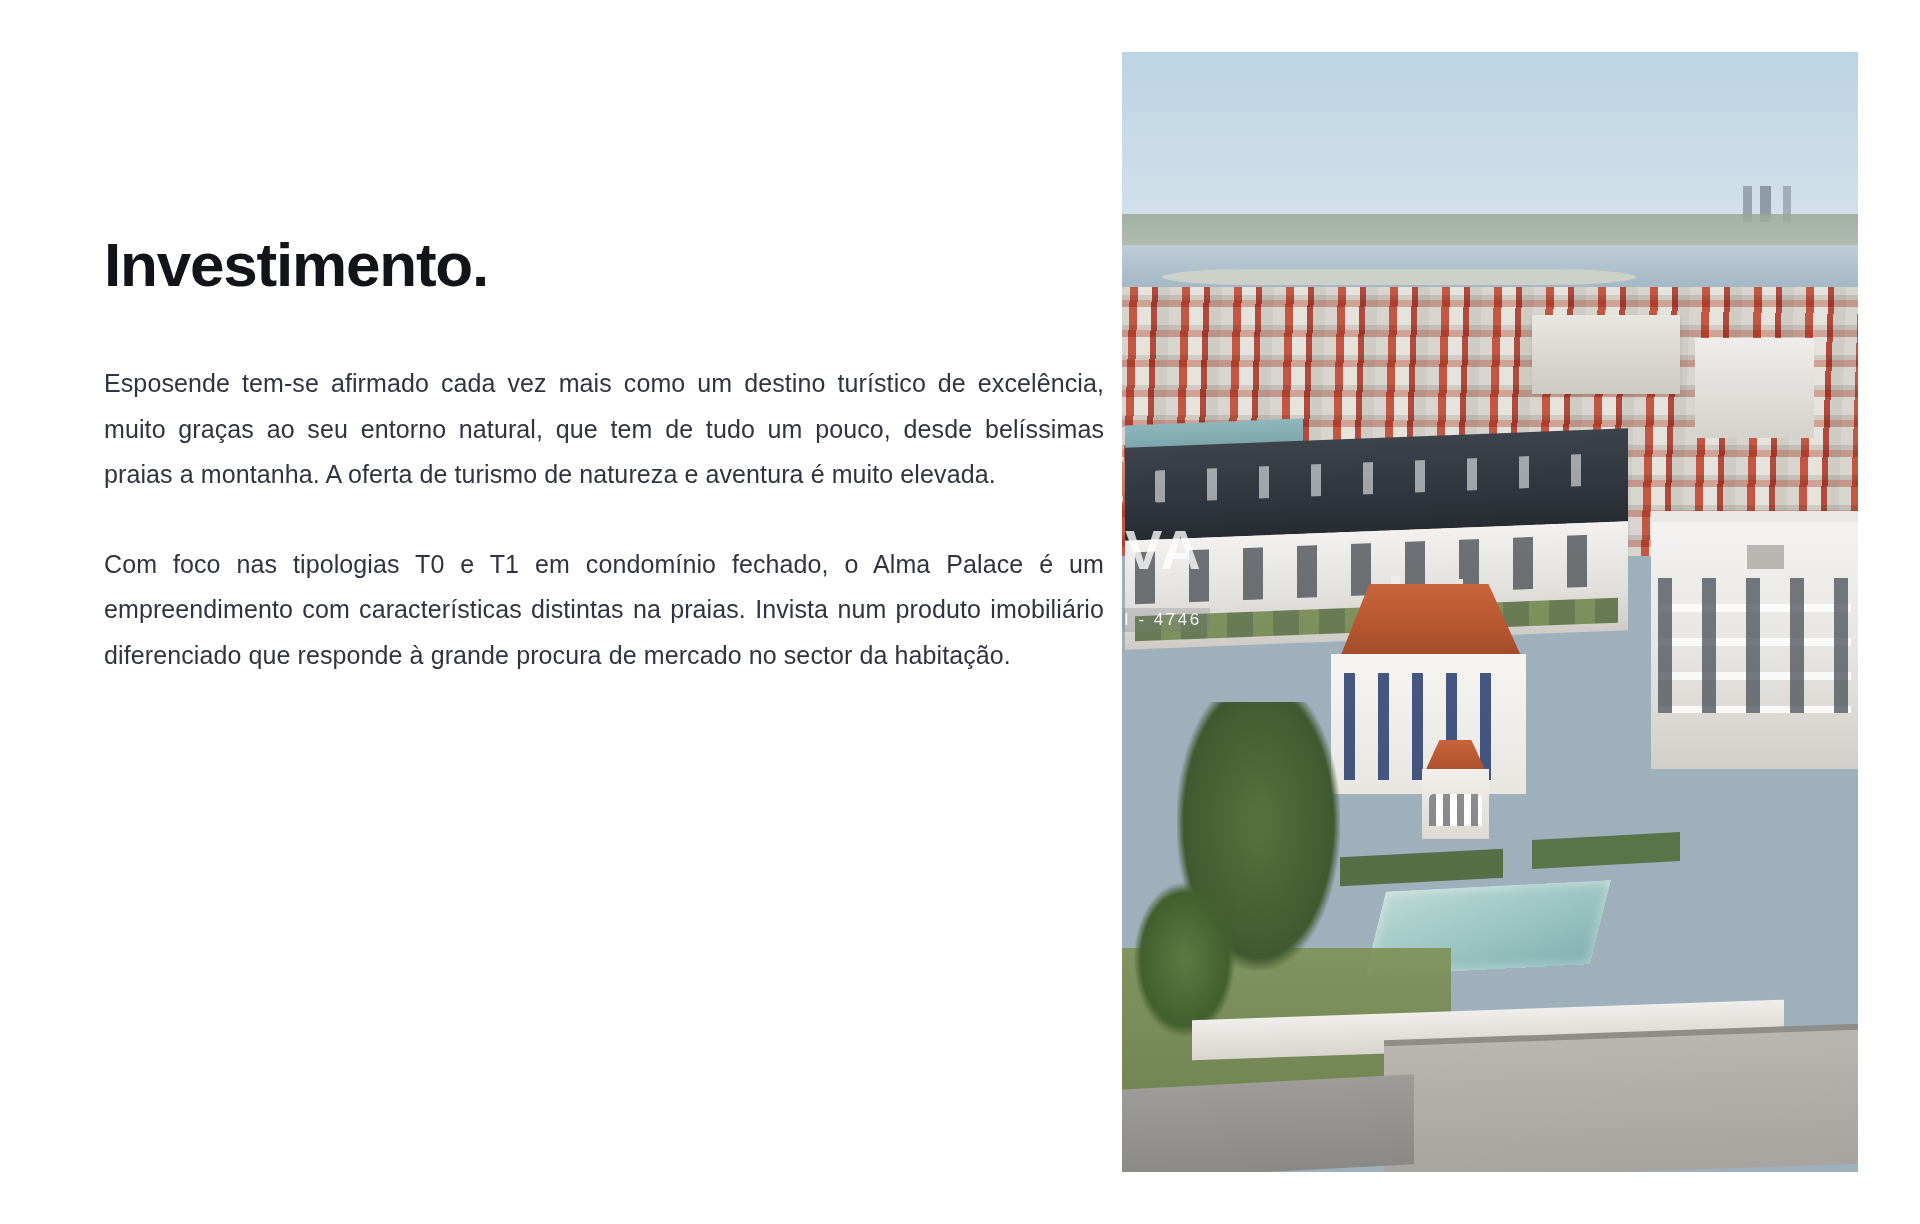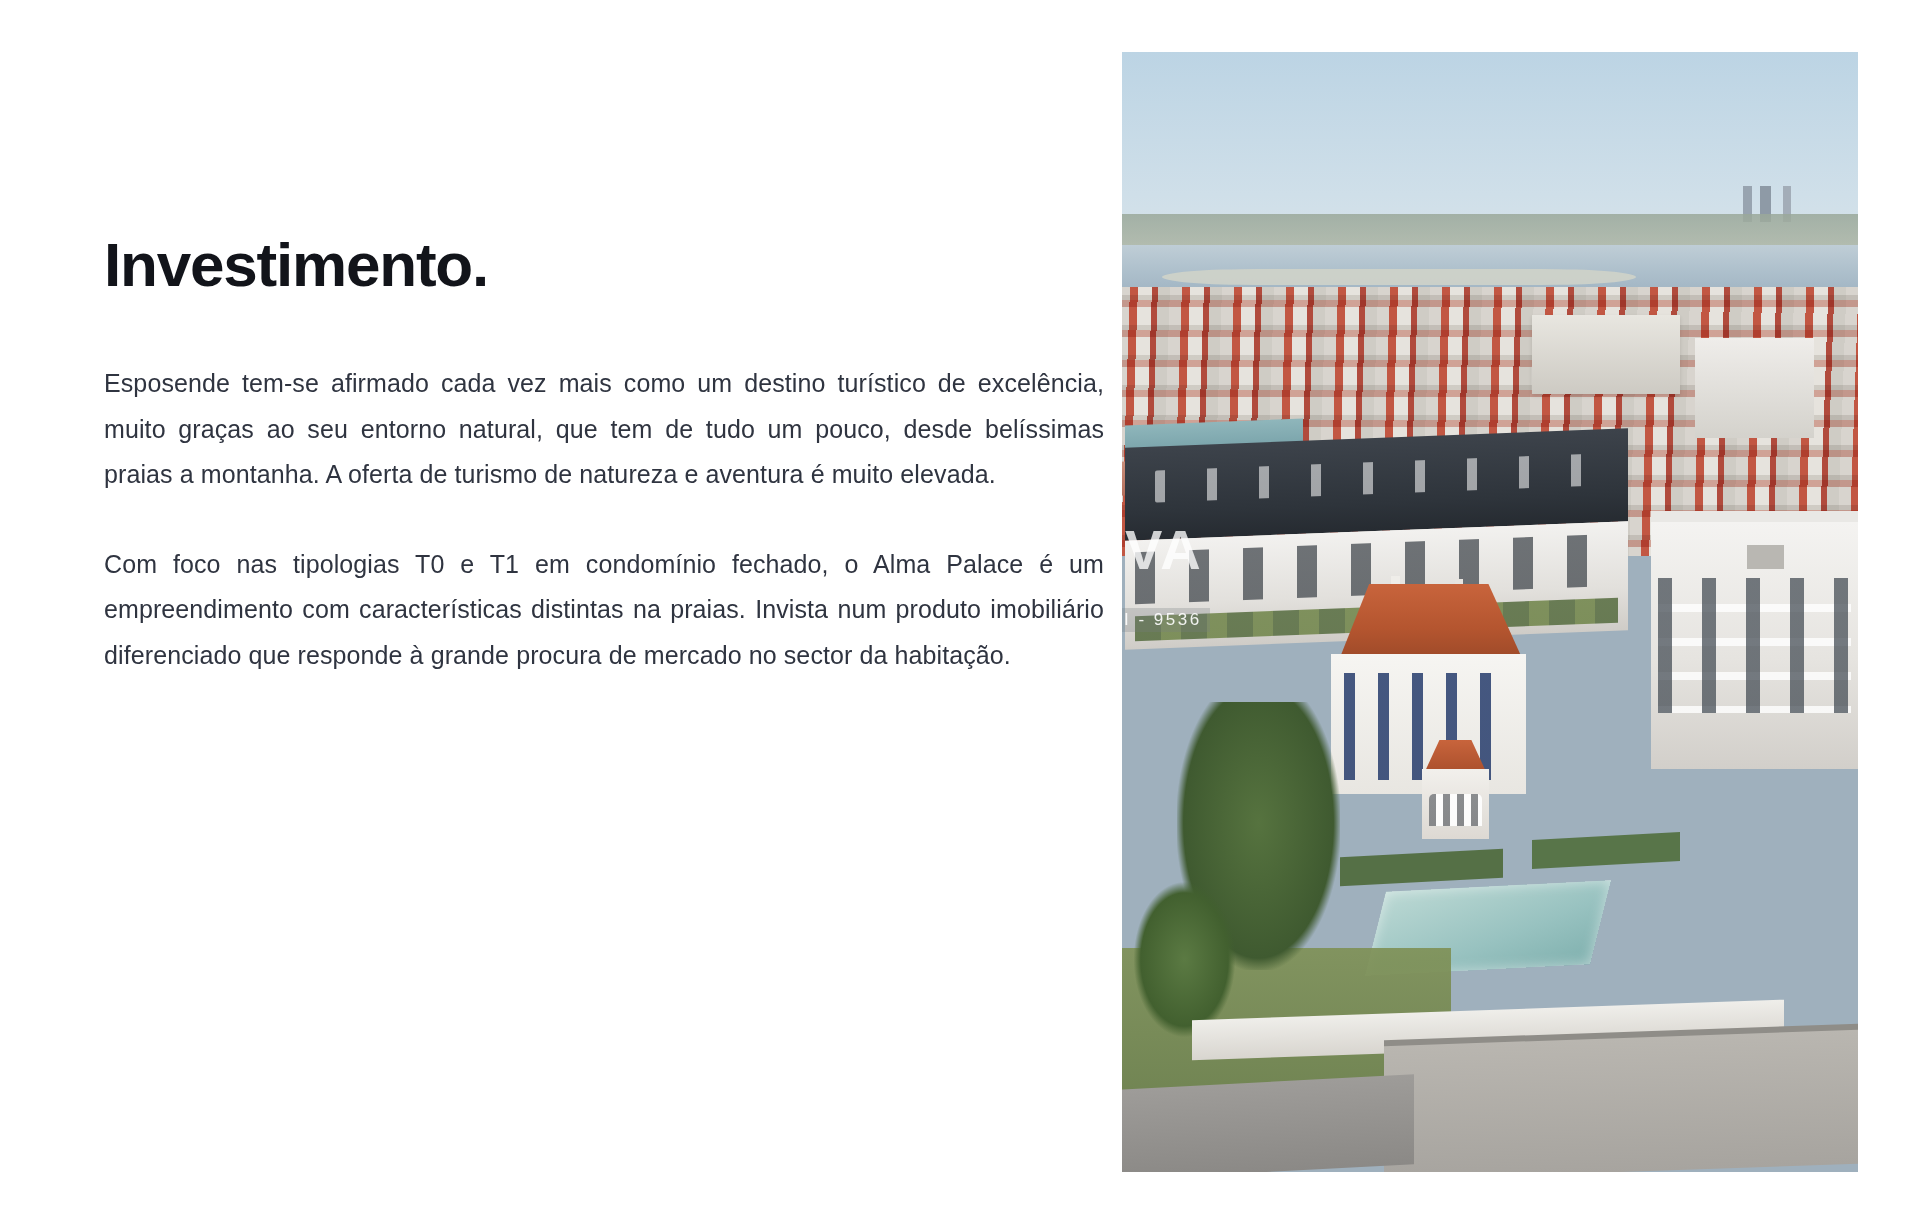--- a/index.html
+++ b/index.html
@@ -397,19 +397,19 @@
     <div class="tree-big"></div>
     <div class="tree-small"></div>
 
     <div class="boundary-wall"></div>
     <div class="foreground-roof-edge"></div>
     <div class="foreground-roof"></div>
     <div class="road"></div>
 
     <div class="watermark">
       <span class="wm-text">VA</span>
-      <span class="wm-code">I - 9536</span>
+      <span class="wm-code">I - 4746</span>
     </div>
 
     <div class="left-strip"></div>
   </div>
 
 </div>
 
 </body></html>

